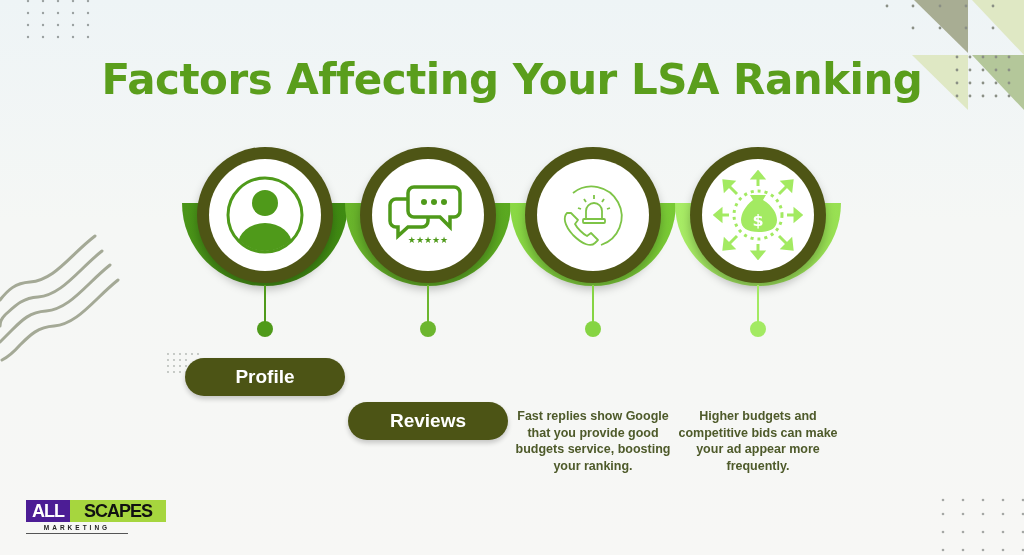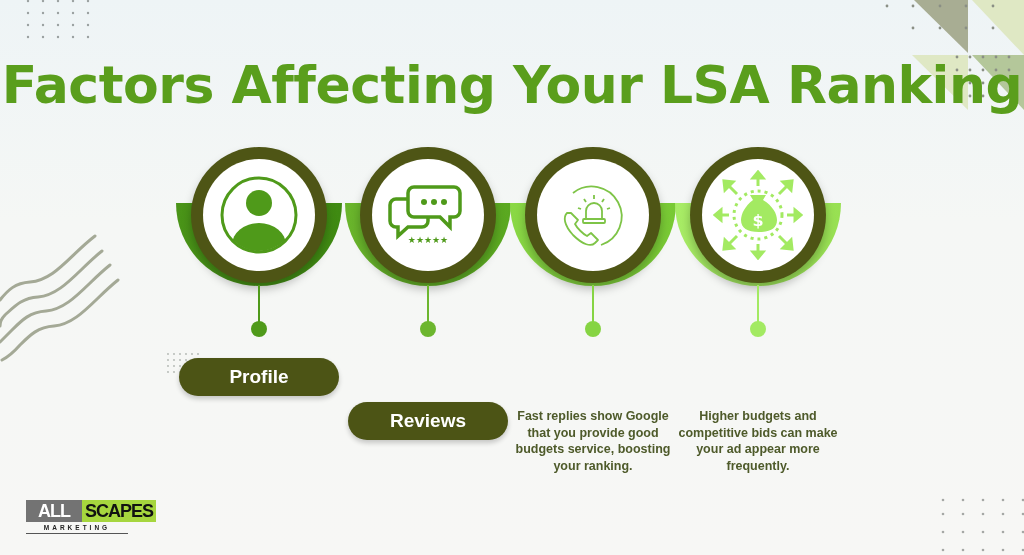--- a/index.html
+++ b/index.html
@@ -4,21 +4,21 @@
 <style>
   html, body { margin:0; padding:0; }
   body {
     width:1024px; height:555px; overflow:hidden; position:relative;
     background: linear-gradient(180deg, #eef4f6 0%, #f5f7f5 40%, #f7f7f5 100%);
     font-family: "DejaVu Sans", sans-serif;
   }
   .title {
     position:absolute; left:0; top:55px; width:1024px; text-align:center;
     font-family: "DejaVu Sans", sans-serif; font-weight:bold;
-    font-size:52px; letter-spacing:-0.5px; color:#5a9e1c;
+    font-size:42px; letter-spacing:-0.5px; color:#5a9e1c;
   }
   .deco { position:absolute; left:0; top:0; }
   .factor { position:absolute; top:0; width:166px; height:555px; }
   .arc {
     position:absolute; left:0; top:203px; width:166px; height:83px;
     border-radius: 0 0 83px 83px;
   }
   .circle-outer {
     position:absolute; left:15px; top:147px; width:136px; height:136px;
     border-radius:50%; background:#4e5515;
@@ -39,26 +39,26 @@
     box-shadow: 0 3px 5px rgba(0,0,0,0.2);
   }
   .desc {
     position:absolute; left:0; top:408px; width:166px; text-align:center;
     font-family: "Liberation Sans", sans-serif; font-weight:bold;
     font-size:12.5px; line-height:16.5px; color:#4e5a2a;
   }
   .logo { position:absolute; left:26px; top:500px; width:102px; }
   .logo-top { display:flex; height:22px; align-items:stretch; }
   .logo-all {
-    background:#737373; color:#fff; font-family:"Liberation Sans", sans-serif; font-weight:bold;
-    font-size:18px; line-height:22px; padding:0 12px; letter-spacing:-1px;
+    background:#4c1d95; color:#fff; font-family:"Liberation Sans", sans-serif; font-weight:bold;
+    font-size:18px; line-height:22px; padding:0 6px; letter-spacing:-1px;
   }
   .logo-scapes {
     background:#a6d63e; color:#111; font-family:"Liberation Sans", sans-serif; font-weight:bold;
-    font-size:18px; line-height:22px; padding:0 3px; letter-spacing:-1px;
+    font-size:18px; line-height:22px; padding:0 14px; letter-spacing:-1px;
   }
   .logo-sub {
     font-family:"Liberation Sans", sans-serif; font-weight:bold; font-size:6.5px;
     letter-spacing:3px; text-align:center; color:#222; margin-top:2px;
     border-bottom:1px solid #555; padding-bottom:2px;
   }
 </style>
 </head>
 <body>
 
@@ -172,21 +172,21 @@
     <circle cx="943" cy="550" r="1.3"></circle>
       <circle cx="963" cy="550" r="1.3"></circle>
       <circle cx="983" cy="550" r="1.3"></circle>
       <circle cx="1003" cy="550" r="1.3"></circle>
       <circle cx="1023" cy="550" r="1.3"></circle>
   </g>
 </svg>
 
 <div class="title">Factors Affecting Your LSA Ranking</div>
 
-<div class="factor" style="left:176px;">
+<div class="factor" style="left:182px;">
   <div class="arc" style="background:linear-gradient(90deg,#4a9418,#3f8a12);"></div>
   <div class="circle-outer">
     <div class="circle-inner">
       <svg width="84" height="84" viewBox="0 0 84 84">
         <defs>
             <clipPath id="cp1">
               <circle cx="42" cy="42" r="36"></circle>
             </clipPath>
           </defs>
         <circle cx="42" cy="42" r="37" fill="none" stroke="#4f9a1a" stroke-width="3"></circle>

